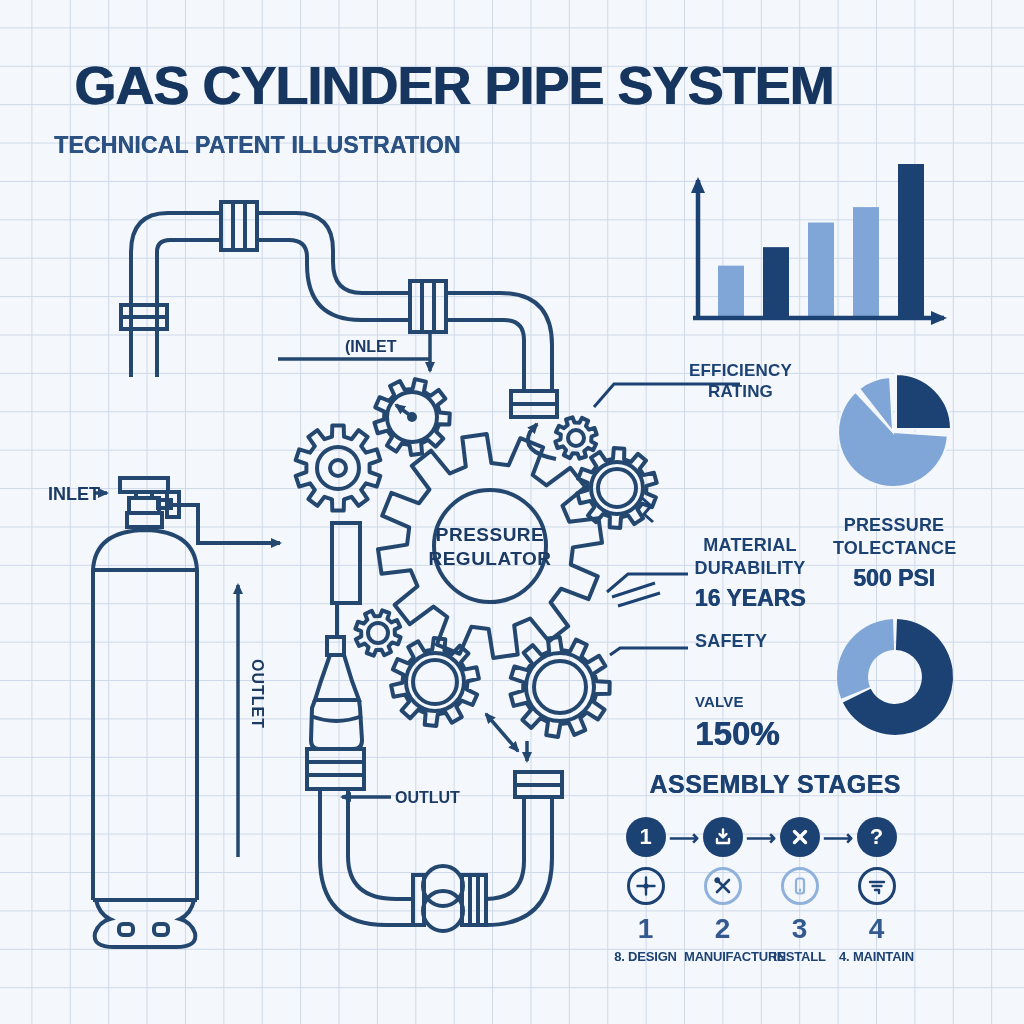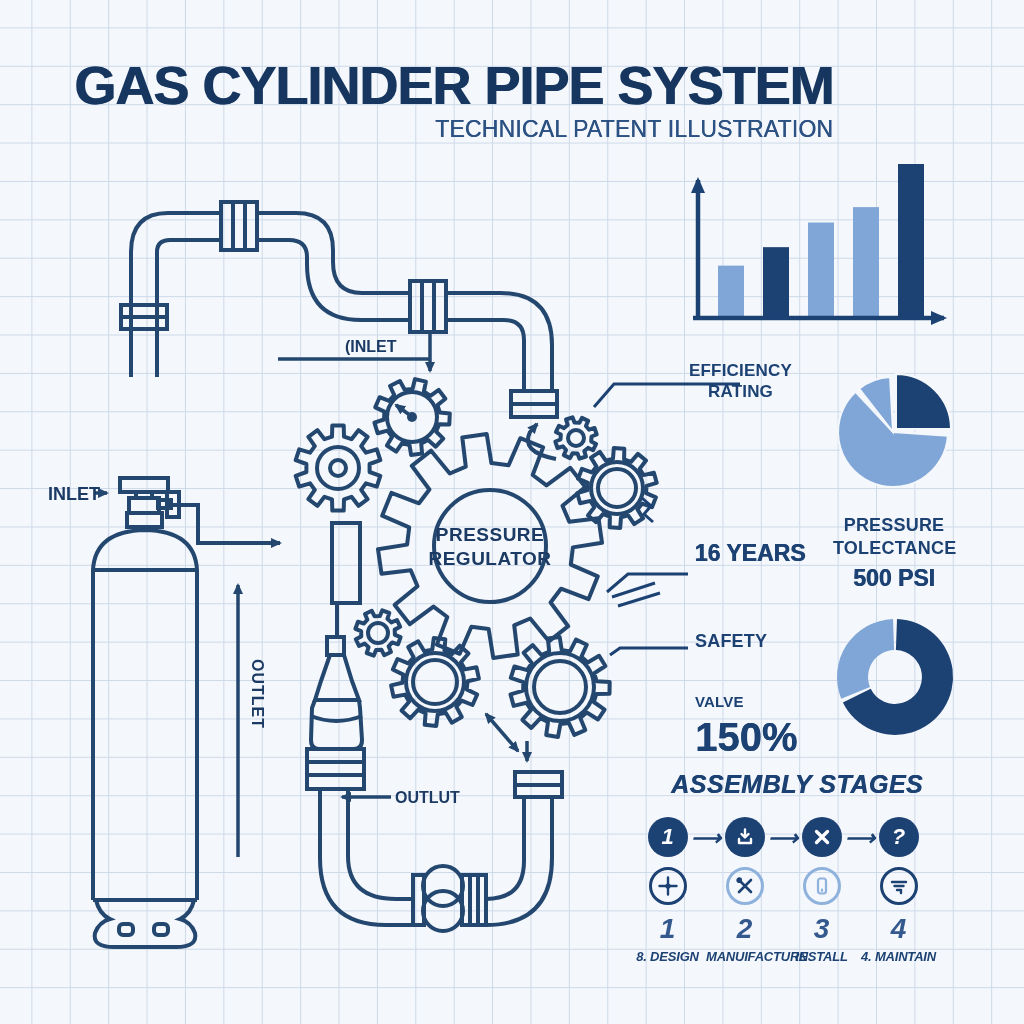--- a/index.html
+++ b/index.html
@@ -10,33 +10,33 @@
       linear-gradient(to right,#cdd9e9 1px,transparent 1px),
       linear-gradient(to bottom,#cdd9e9 1px,transparent 1px);
     background-size:38.4px 38.4px;
     background-position:-7px -11px;
     font-family:"Liberation Sans",sans-serif;
   }
   svg.layer{position:absolute;left:0;top:0;}
   .titleblock{position:absolute;left:54px;top:58px;}
   .title{font-size:54px;font-weight:800;color:#16365f;letter-spacing:-1px;line-height:1.0;
          text-shadow:1px 0 0 #16365f;margin-left:20px;}
-  .subtitle{font-size:23px;font-weight:400;color:#2c5183;letter-spacing:0.2px;margin-top:4px;
-            text-shadow:0.4px 0 0 #2c5183;text-align:right;}
+  .subtitle{font-size:23px;font-weight:700;color:#2c5183;letter-spacing:0.2px;margin-top:20px;
+            text-shadow:0.4px 0 0 #2c5183;}
   .stat{position:absolute;color:#1c4173;font-weight:700;text-align:center;}
   .stat .l1{font-size:17px;line-height:1.25;letter-spacing:0.2px;}
   .stat .l2{font-size:17px;line-height:1.25;letter-spacing:0.2px;}
   .stat .val{font-size:40px;font-weight:800;margin-top:4px;text-shadow:0.6px 0 0 #1c4173;}
   .stat.mat .l1,.stat.pres .l1,.stat.pres .l2{font-size:18px;}
   .stat.mat .val,.stat.pres .val{font-size:23px;margin-top:6px;}
   .stat.safe{text-align:left;}
   .stat.safe .l1{font-size:18px;}
   .stat.safe .l2{font-size:15px;margin-top:40px;}
-  .stat.safe .val{font-size:40px;}
-  .assembly{position:absolute;left:629px;top:770px;width:336px;color:#1c4173;font-style:italic;}
+  .stat.safe .val{font-size:33px;}
+  .assembly{position:absolute;left:607px;top:770px;width:336px;color:#1c4173;}
   .assembly .atitle{text-align:center;font-size:25px;font-weight:800;letter-spacing:0.5px;
                     text-shadow:0.5px 0 0 #1c4173;}
   .stagecol{position:absolute;width:77px;text-align:center;}
   .badge{width:40px;height:40px;border-radius:50%;background:#1c4173;color:#ffffff;
          display:flex;align-items:center;justify-content:center;margin:0 auto;
          font-size:22px;font-weight:800;}
   .toolring{width:32px;height:32px;border-radius:50%;border:3px solid #1c4173;
             display:flex;align-items:center;justify-content:center;margin:0 auto;}
   .toolring.light{border-color:#8fb2dd;}
   .stgnum{font-size:28px;font-weight:800;color:#33598e;margin-top:8px;}
@@ -200,20 +200,21 @@
   <div class="titleblock">
     <div class="title">GAS CYLINDER PIPE SYSTEM</div>
     <div class="subtitle">TECHNICAL PATENT ILLUSTRATION</div>
   </div>
 
   <div class="stat eff" style="left:678px;top:360px;width:125px;">
     <div class="l1">EFFICIENCY</div>
     <div class="l2">RATING</div>
   </div>
   <div class="stat mat" style="left:660px;top:534px;width:180px;">
+    <div class="l1">MATERIAL DURABILITY</div>
     <div class="val">16 YEARS</div>
   </div>
   <div class="stat pres" style="left:833px;top:514px;width:122px;">
     <div class="l1">PRESSURE</div>
     <div class="l2">TOLECTANCE</div>
     <div class="val">500 PSI</div>
   </div>
   <div class="stat safe" style="left:695px;top:630px;width:110px;">
     <div class="l1">SAFETY</div>
     <div class="l2">VALVE</div>

